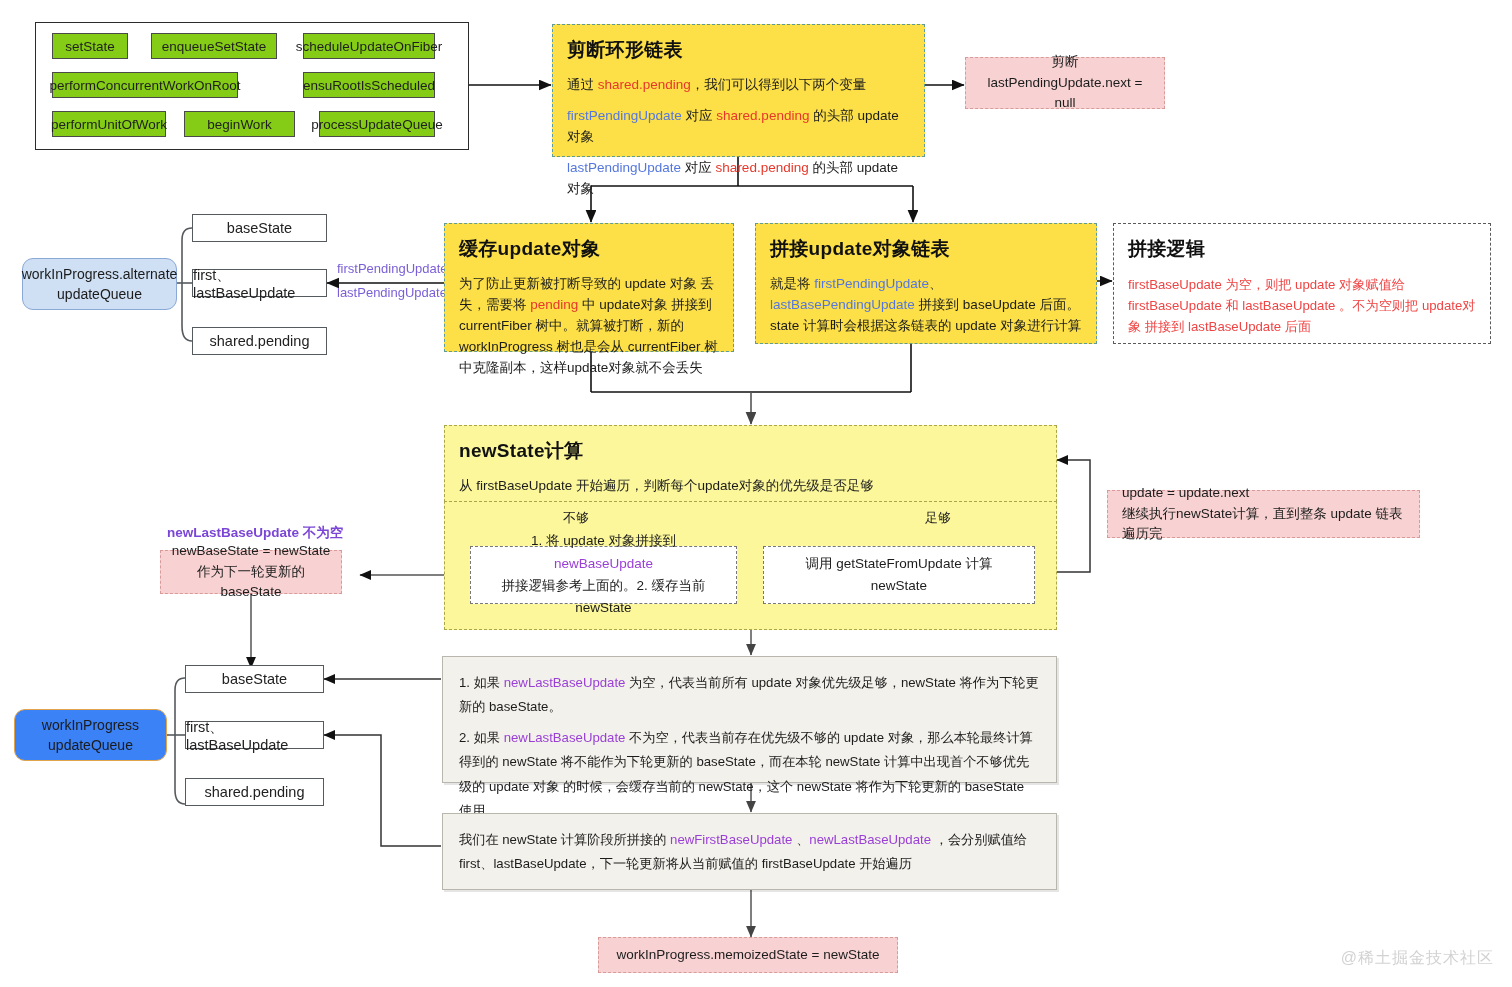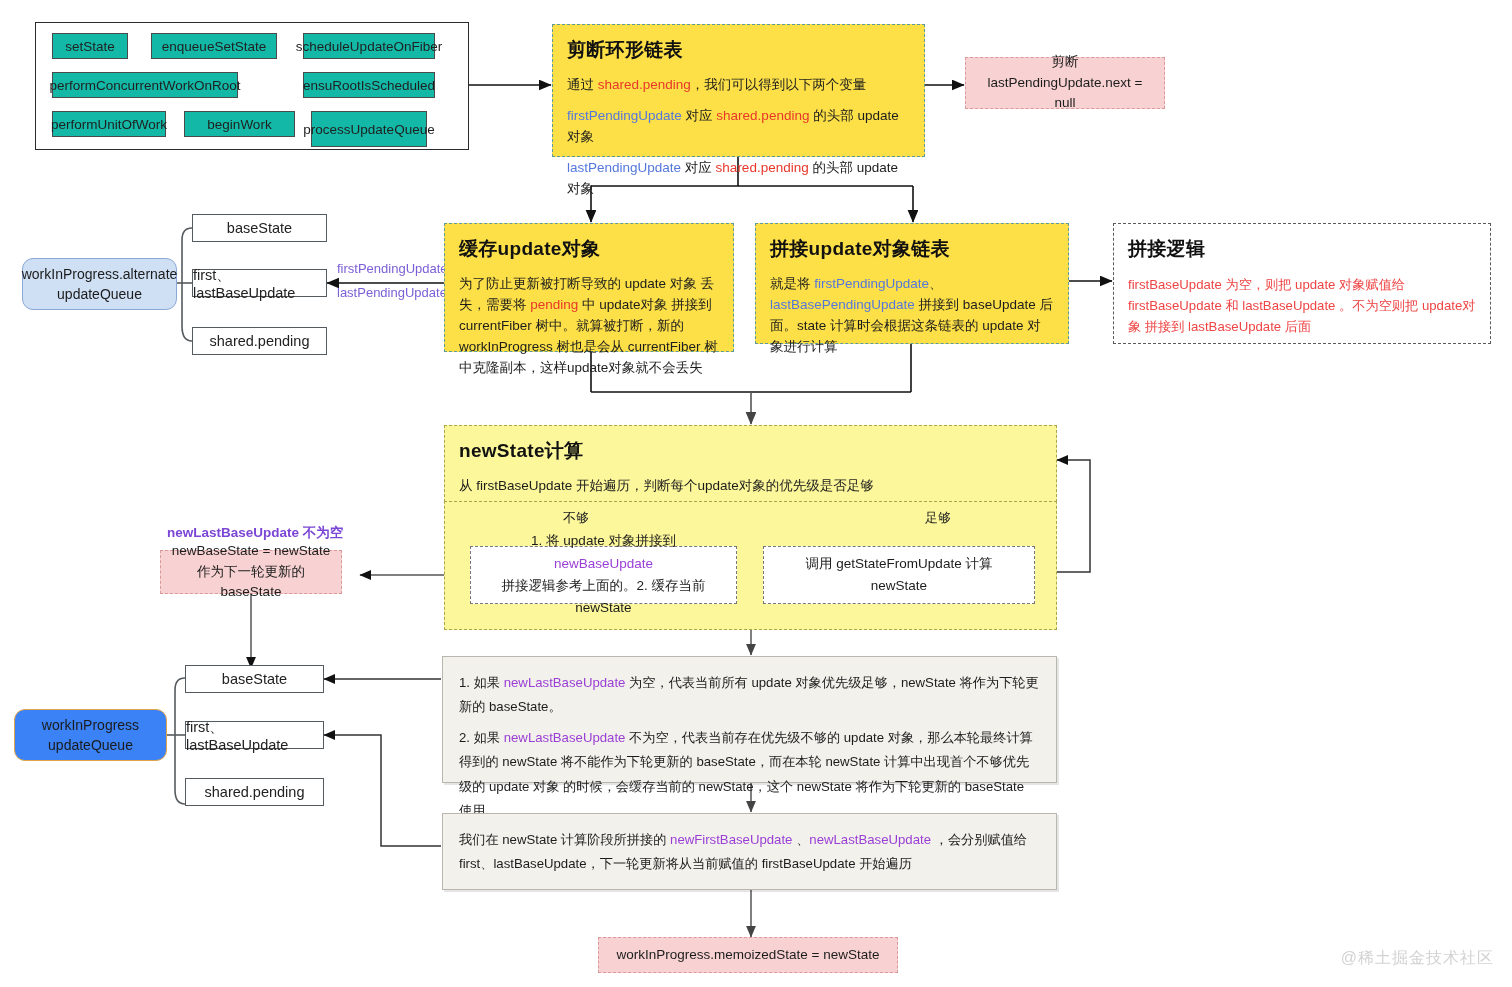--- a/index.html
+++ b/index.html
@@ -14,21 +14,21 @@
   .node{position:absolute;box-sizing:border-box;}
 
   
   .plain{
     background:#ffffff;border:1.6px solid #555a5e;
     display:flex;align-items:center;justify-content:center;
     font-size:14.5px;color:#222;
   }
   
   .stackbox{
-    background:#14b8a6;border:1.4px solid #4a4a4a;
+    background:#84cc16;border:1.4px solid #4a4a4a;
     display:flex;align-items:center;justify-content:center;
     font-size:13.5px;color:#1f1f1f;
   }
   .stackframe{
     border:1.6px solid #2b2b2b;background:#fff;
   }
   
   .rounded-blue{
     background:#cfe0f5;border:1.5px solid #8aa9d6;border-radius:11px;
     display:flex;flex-direction:column;align-items:center;justify-content:center;
@@ -198,21 +198,21 @@
   </svg>
 
   <div class="node stackframe" style="left:35px;top:22px;width:434px;height:128px;"></div>
   <div class="node stackbox" style="left:52px;top:33px;width:76px;height:26px;">setState</div>
   <div class="node stackbox" style="left:151px;top:33px;width:126px;height:26px;">enqueueSetState</div>
   <div class="node stackbox" style="left:303px;top:33px;width:132px;height:26px;">scheduleUpdateOnFiber</div>
   <div class="node stackbox" style="left:52px;top:72px;width:186px;height:26px;">performConcurrentWorkOnRoot</div>
   <div class="node stackbox" style="left:303px;top:72px;width:132px;height:26px;">ensuRootIsScheduled</div>
   <div class="node stackbox" style="left:52px;top:111px;width:114px;height:26px;">performUnitOfWork</div>
   <div class="node stackbox" style="left:184px;top:111px;width:111px;height:26px;">beginWork</div>
-  <div class="node stackbox" style="left:311px;top:111px;width:116px;height:36px;">processUpdateQueue</div>
+  <div class="node stackbox" style="left:319px;top:111px;width:116px;height:26px;">processUpdateQueue</div>
 
   <div class="node teal" style="left:552px;top:24px;width:373px;height:133px;">
     <h3>剪断环形链表</h3>
     <p><span>通过 </span><span class="red">shared.pending</span><span>，我们可以得到以下两个变量</span></p>
     <p><span class="blue">firstPendingUpdate</span><span> 对应 </span><span class="red">shared.pending</span><span> 的头部 update 对象</span></p>
     <p><span class="blue">lastPendingUpdate</span><span> 对应 </span><span class="red">shared.pending</span><span> 的头部 update 对象</span></p>
   </div>
 
   <div class="node pink" style="left:965px;top:57px;width:200px;height:52px;">
     <div>剪断</div>
@@ -227,21 +227,21 @@
   <div class="node plain" style="left:192px;top:269px;width:135px;height:28px;">first、lastBaseUpdate</div>
   <div class="node plain" style="left:192px;top:327px;width:135px;height:28px;">shared.pending</div>
   <div class="lbl-blueviolet" style="left:337px;top:261px;">firstPendingUpdate</div>
   <div class="lbl-blueviolet" style="left:337px;top:285px;">lastPendingUpdate</div>
 
   <div class="node teal" style="left:444px;top:223px;width:290px;height:129px;">
     <h3>缓存update对象</h3>
     <p><span>为了防止更新被打断导致的 update 对象 丢失，需要将 </span><span class="red">pending</span><span> 中 update对象 拼接到 currentFiber 树中。就算被打断，新的 workInProgress 树也是会从 currentFiber 树中克隆副本，这样update对象就不会丢失</span></p>
   </div>
 
-  <div class="node teal" style="left:755px;top:223px;width:314px;height:121px;">
+  <div class="node teal" style="left:755px;top:223px;width:342px;height:121px;">
     <h3>拼接update对象链表</h3>
     <p><span>就是将 </span><span class="blue">firstPendingUpdate</span><span>、</span><span class="blue">lastBasePendingUpdate</span><span> 拼接到 baseUpdate 后面。state 计算时会根据这条链表的 update 对象进行计算</span></p>
   </div>
 
   <div class="node logic" style="left:1113px;top:223px;width:378px;height:121px;">
     <h3>拼接逻辑</h3>
     <p>firstBaseUpdate 为空，则把 update 对象赋值给 firstBaseUpdate 和 lastBaseUpdate 。不为空则把 update对象 拼接到 lastBaseUpdate 后面</p>
   </div>
 
   <div class="node yellow" style="left:444px;top:425px;width:613px;height:205px;"></div>
@@ -251,20 +251,24 @@
   </div>
   <div class="lbl" style="left:557px;top:509px;margin-left:6px;">不够</div>
   <div class="lbl" style="left:925px;top:509px;">足够</div>
 
   <div class="node white-dashed" style="left:470px;top:546px;width:267px;height:58px;flex-direction:column;">
     <div><span>1. 将 update 对象拼接到 </span><span class="purple">newBaseUpdate</span></div>
     <div>拼接逻辑参考上面的。2. 缓存当前newState</div>
   </div>
   <div class="node white-dashed" style="left:763px;top:546px;width:272px;height:58px;">调用 getStateFromUpdate 计算 newState</div>
 
+  <div class="node pink left-align" style="left:1107px;top:490px;width:313px;height:48px;">
+    <div>update = update.next</div>
+    <div>继续执行newState计算，直到整条 update 链表遍历完</div>
+  </div>
 
   <div class="lbl-purple" style="left:167px;top:524px;">newLastBaseUpdate 不为空</div>
   <div class="node pink" style="left:160px;top:550px;width:182px;height:44px;">
     <div>newBaseState = newState</div>
     <div>作为下一轮更新的baseState</div>
   </div>
 
   <div class="node rounded-orange" style="left:14px;top:709px;width:153px;height:52px;">
     <span>workInProgress</span>
     <span>updateQueue</span>

